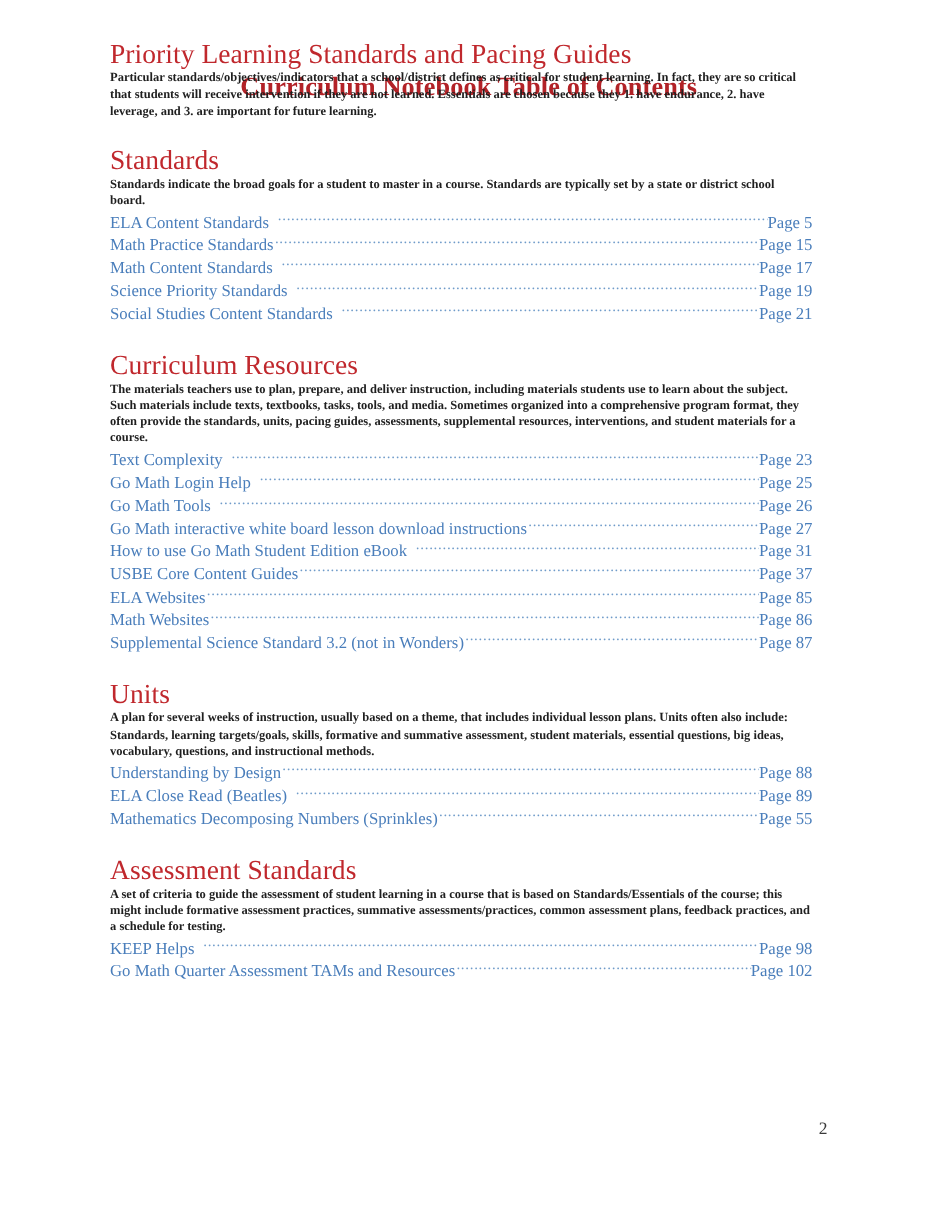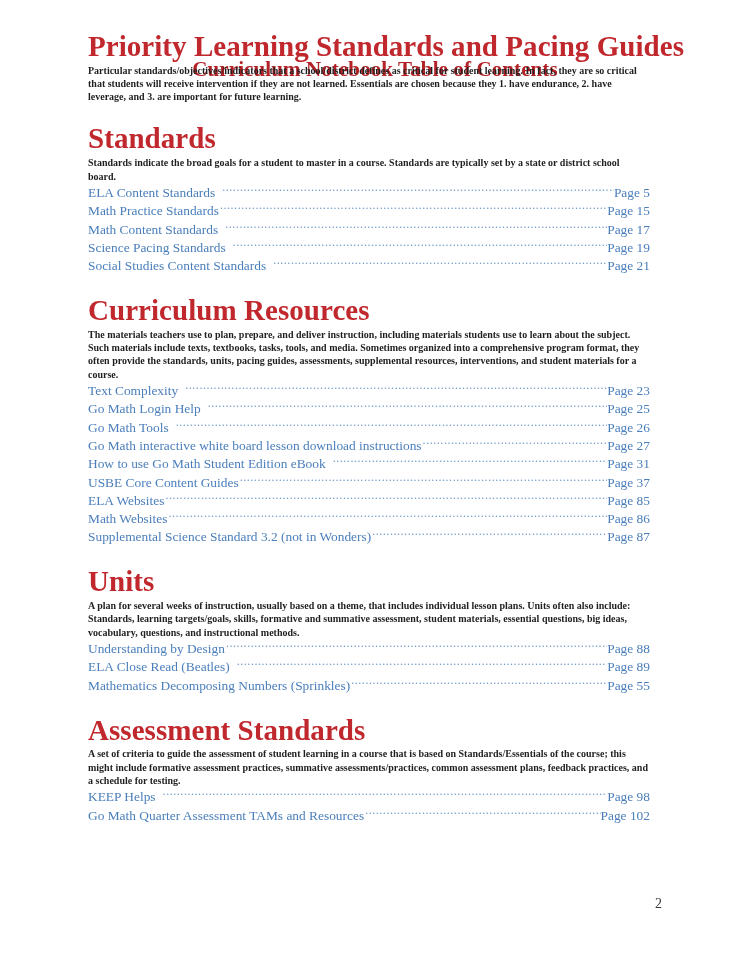--- a/index.html
+++ b/index.html
@@ -44,22 +44,22 @@
   }
 
   
   .section {
     margin-top: 20px;
   }
   .section.first { margin-top: 31px; }
 
   .section-heading {
     color: #C0282D;
-    font-size: 29px;
-    font-weight: bold;
+    font-size: 22px;
+    font-weight: normal;
     line-height: 1.1;
     margin: 0 0 1px 0;
     letter-spacing: 0.05px;
     white-space: nowrap;
   }
 
   .section-desc {
     font-size: 10px;
     line-height: 1.32;
     color: #1f1f1f;
@@ -149,21 +149,21 @@
               <span class="toc-label">Math Practice Standards</span>
               <span class="toc-leader"></span>
               <span class="toc-page">Page 15</span>
             </li>
             <li class="toc-entry gap">
               <span class="toc-label">Math Content Standards</span>
               <span class="toc-leader"></span>
               <span class="toc-page">Page 17</span>
             </li>
             <li class="toc-entry gap">
-              <span class="toc-label">Science Pacing Standards</span>
+              <span class="toc-label">Science Priority Standards</span>
               <span class="toc-leader"></span>
               <span class="toc-page">Page 19</span>
             </li>
             <li class="toc-entry gap">
               <span class="toc-label">Social Studies Content Standards</span>
               <span class="toc-leader"></span>
               <span class="toc-page">Page 21</span>
             </li>
           </ul>
         </div>

